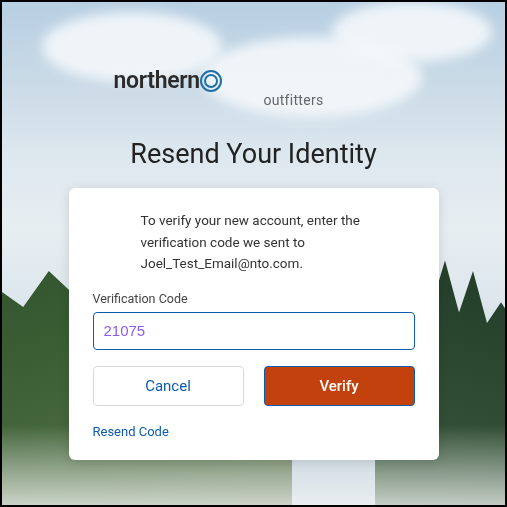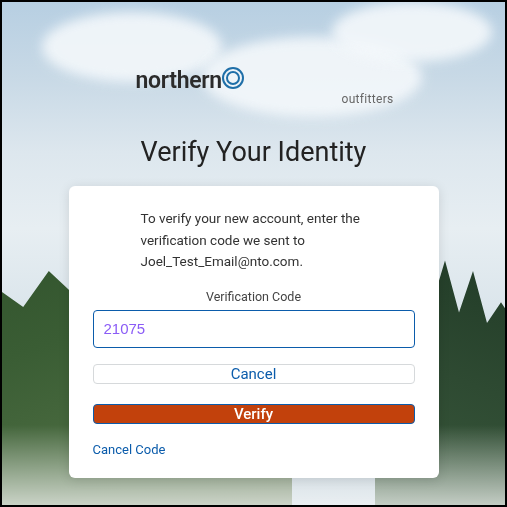--- a/index.html
+++ b/index.html
@@ -35,46 +35,46 @@
     clip-path: polygon(50% 0%, 100% 100%, 0% 100%);
     opacity:0.85;
   }
   .mist {
     position:absolute; bottom:0; left:0; right:0; height:80px;
     background: linear-gradient(to top, rgba(255,255,255,0.7), rgba(255,255,255,0));
   }
 
   .content { position:relative; z-index:5; display:flex; flex-direction:column; align-items:center; padding-top:65px; }
 
-  .brand { display:flex; gap:0;margin-left:22px; }
+  .brand { display:flex; align-items:center; gap:0; }
   .brand .word1 { font-size:23px; font-weight:600; color:#2b2b2b; letter-spacing:-0.3px; }
   .brand .word2 { font-size:23px; font-weight:600; color:#2b2b2b; letter-spacing:-0.3px; }
   .brand-icon {
     width:22px; height:22px; border-radius:50%; border:2px solid #1f6fa8; display:inline-flex; align-items:center; justify-content:center;
   }
   .brand-icon::after { content:""; width:10px; height:10px; border:2px solid #1f6fa8; border-radius:50%; }
-  .tagline { font-size:12px; color:#666; letter-spacing:0.3px; text-align:right; width:200px; margin-top:-2px; margin-left:80px; }
+  .tagline { font-size:14px; color:#666; letter-spacing:0.3px; text-align:center; width:200px; margin-top:-2px; margin-left:80px; }
 
   .title { margin-top:30px; font-size:27px; color:#222; font-weight:400; text-align:center; }
 
   .card {
     margin-top:18px; width:370px; background:#fff; border-radius:6px;
     box-shadow: 0 2px 12px rgba(0,0,0,0.12);
     padding:22px 24px 20px 24px;
   }
   .instr { font-size:13.5px; color:#333; line-height:1.6;margin-left:48px; }
   .instr .email { color:#333; }
-  .label { margin-top:16px; font-size:12.5px; color:#444;text-align:center; }
+  .label { margin-top:16px; font-size:12.5px; color:#444; }
   .code-input {
     margin-top:6px; width:100%; height:38px; border:1px solid #0b5cab; border-radius:4px;
     padding:0 10px; font-size:15px; color:#8b5cf6; outline:none;
     box-shadow: 0 0 0 1px rgba(11,92,171,0.0);
   }
 
-  .btn-row { display:flex; gap:20px; margin-top:16px;flex-direction:column; }
+  .btn-row { display:flex; gap:20px; margin-top:16px; }
   .btn {
     flex:1; height:40px; border-radius:4px; font-size:15px; display:flex; align-items:center; justify-content:center;
     cursor:pointer; user-select:none;
   }
   .btn-cancel { background:#fff; color:#0b5cab; border:1px solid #d6d9db; }
   .btn-verify { background:#c2410c; color:#fff; border:1px solid #0b5cab; font-weight:500; }
 
   .resend { margin-top:18px; font-size:13px; color:#0b5cab; cursor:pointer; display:inline-block; }
 </style>
 </head>
@@ -92,32 +92,32 @@
   <div class="content">
 
     <div>
       <div class="brand">
         <span class="word1">northern</span>
         <span class="brand-icon"></span>
       </div>
       <div class="tagline">outfitters</div>
     </div>
 
-    <div class="title">Verify Your Identity</div>
+    <div class="title">Resend Your Identity</div>
 
     <div class="card">
       <div class="instr">
         <span>To verify your new account, enter the verification code we sent to </span><span class="email">Joel_Test_Email@nto.com</span><span>.</span>
       </div>
 
       <div class="label">Verification Code</div>
       <input class="code-input" type="text" value="21075" style="">
 
       <div class="btn-row">
         <div class="btn btn-cancel">Cancel</div>
         <div class="btn btn-verify">Verify</div>
       </div>
 
-      <div class="resend">Cancel Code</div>
+      <div class="resend">Resend Code</div>
     </div>
 
   </div>
 </div>
 
 </body></html>

